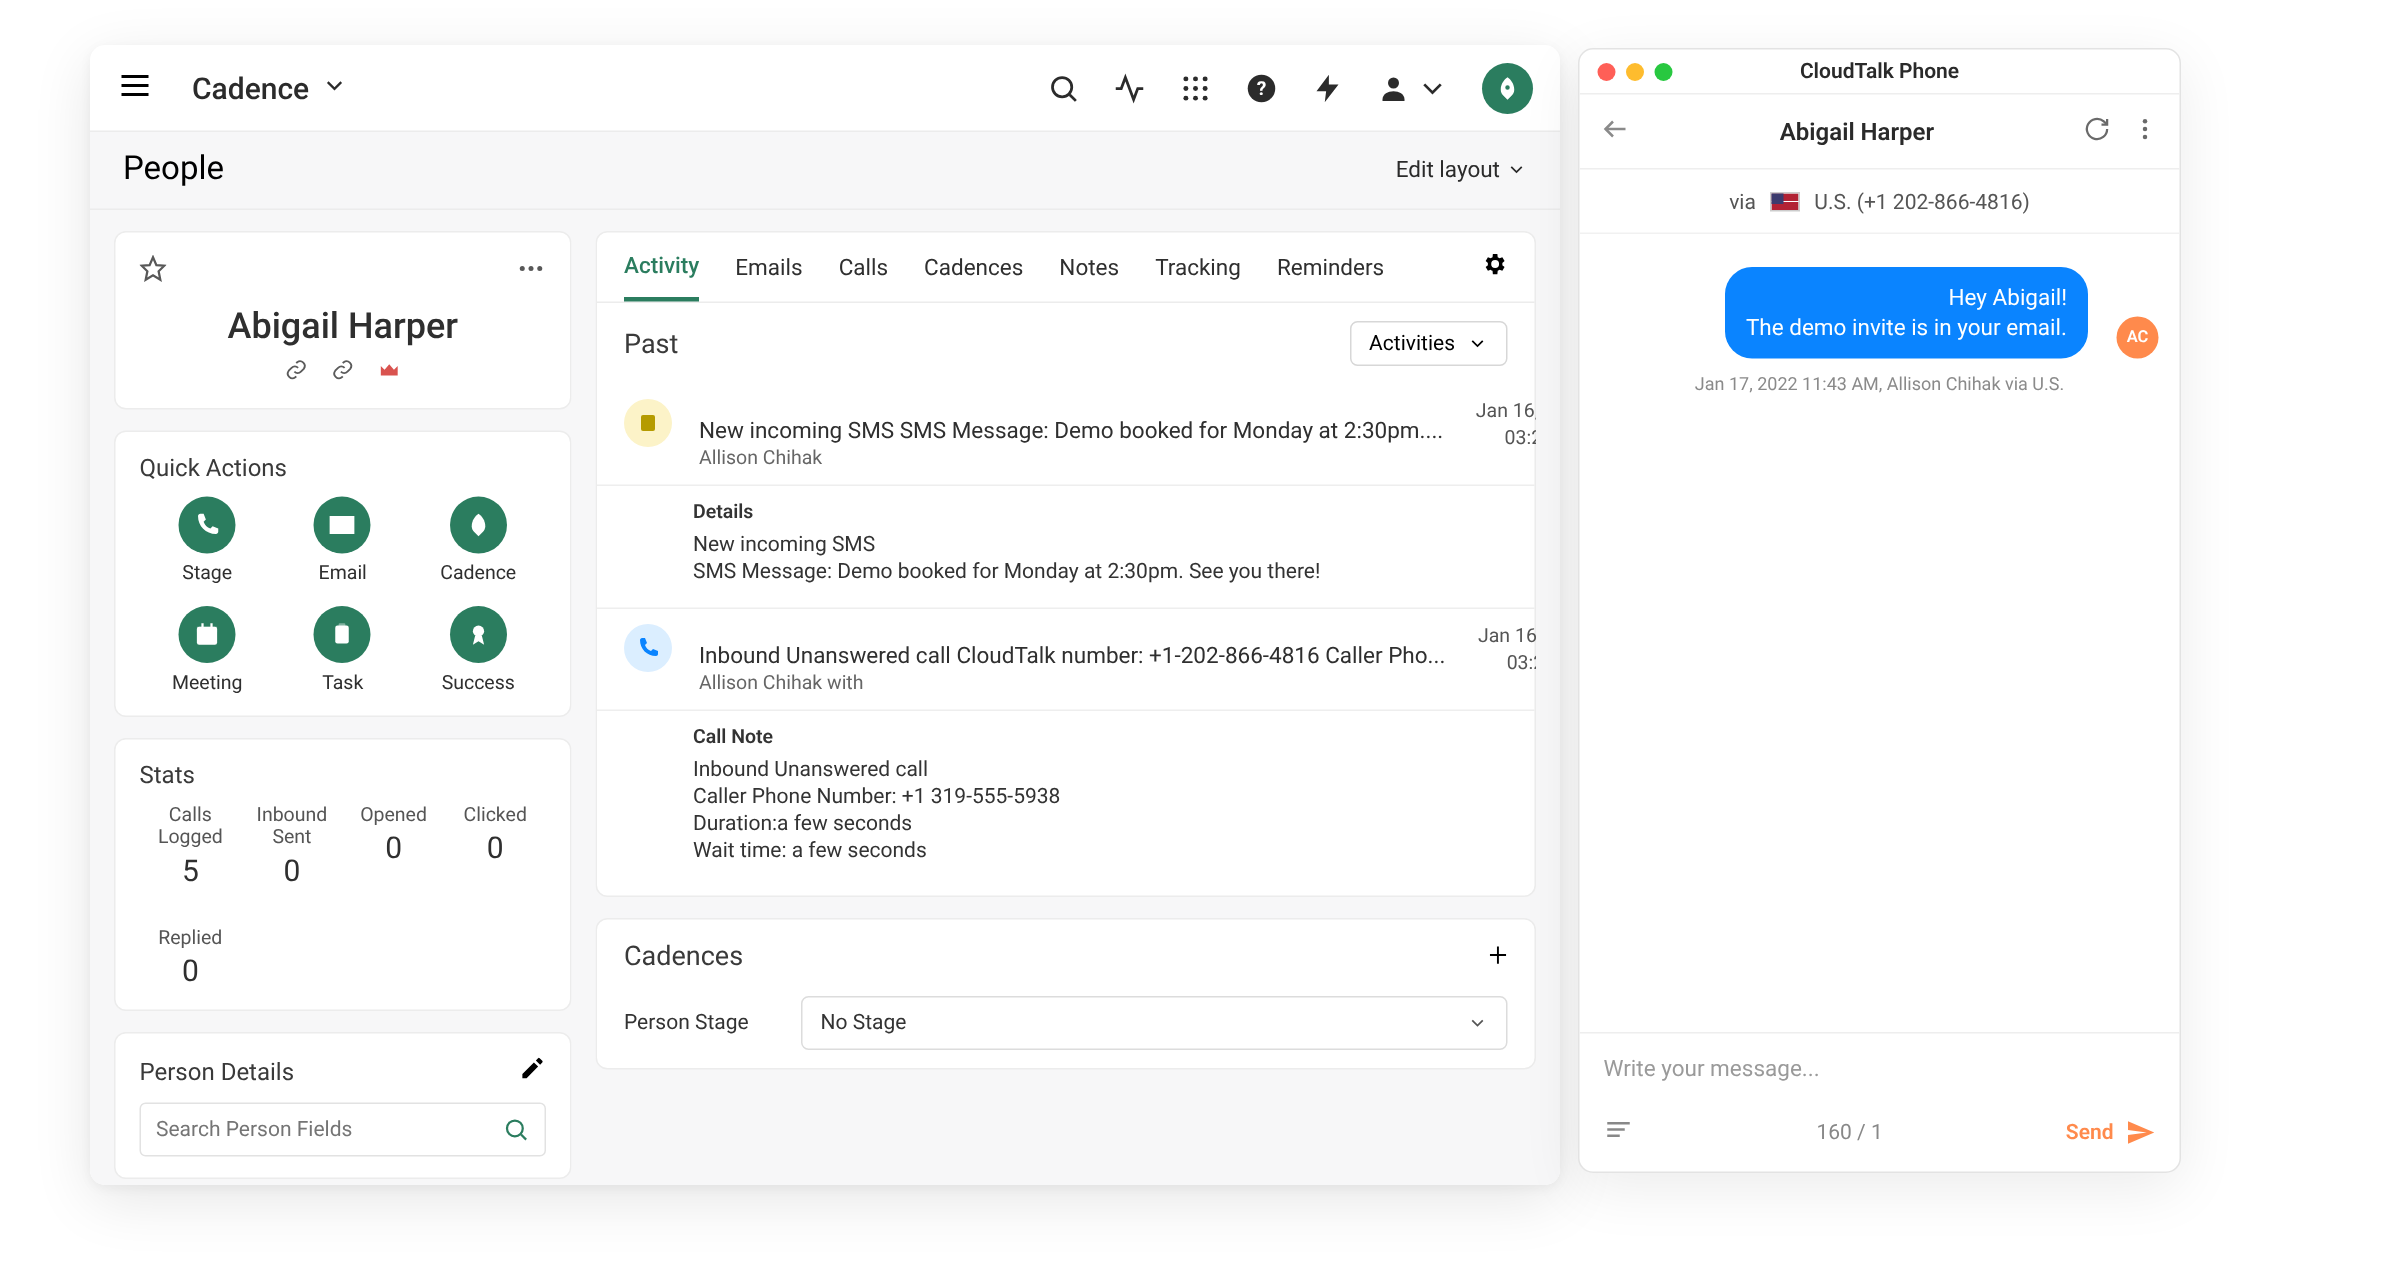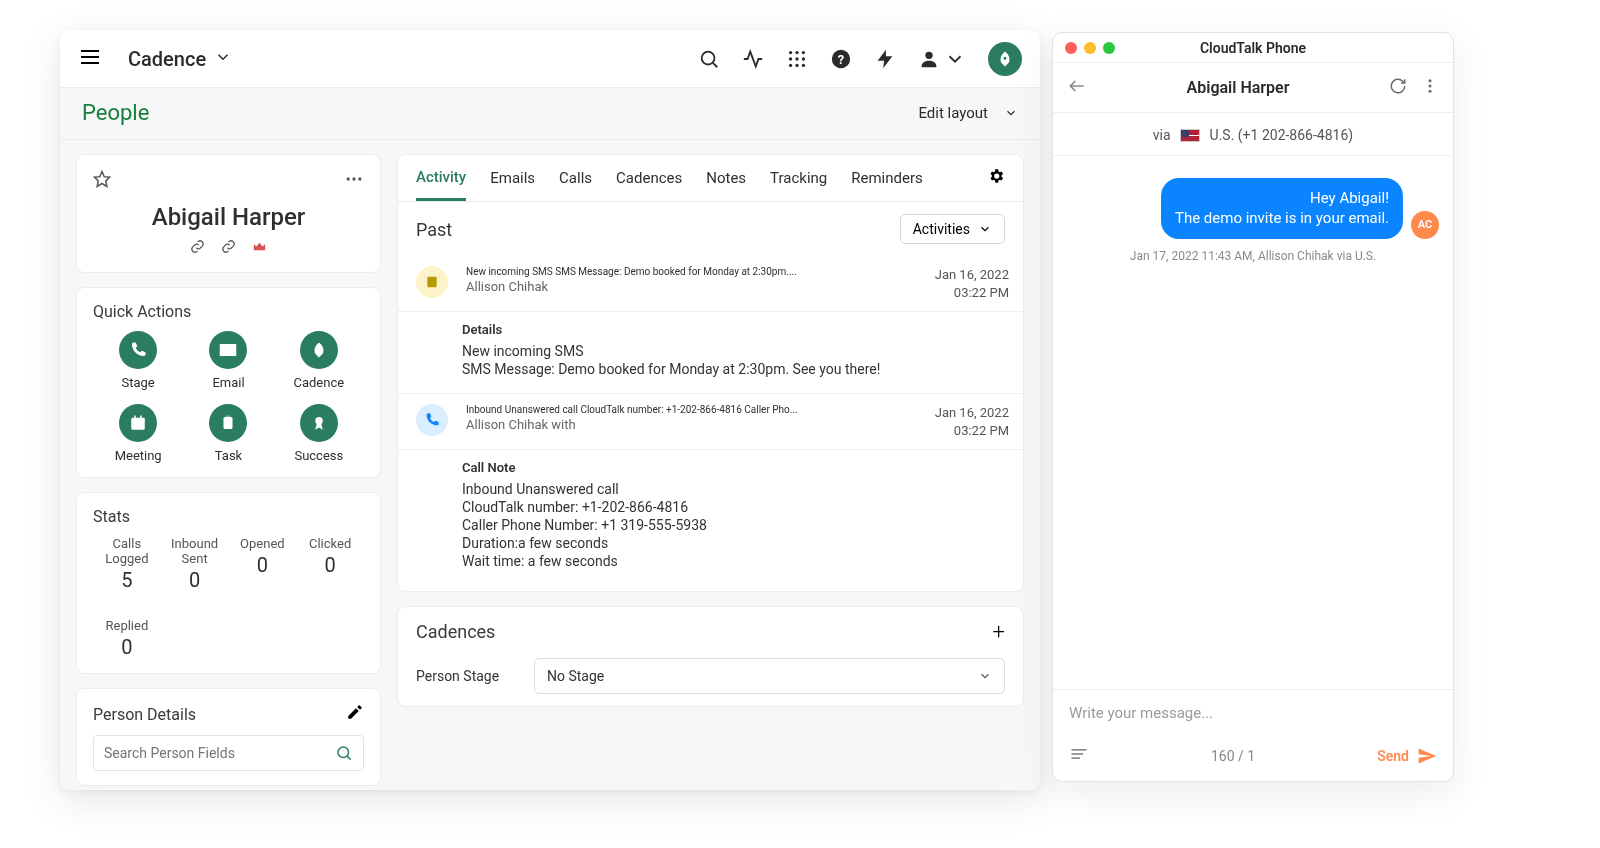--- a/index.html
+++ b/index.html
@@ -36,22 +36,22 @@
   display: flex; align-items: center; justify-content: center;
 }
 .rocket-badge svg { width: 18px; height: 18px; }
 
 .subhead {
   display: flex; align-items: center; justify-content: space-between;
   padding: 12px 22px 14px 22px;
   background: #f7f7f8;
   border-bottom: 1px solid #ececec;
 }
-.subhead h2 { font-size: 22px; font-weight: 400; color: #15803d; }
-.edit-layout { font-size: 15px; color: #2b2b2b; display: flex; align-items: center; gap: 16px; }
+.subhead h2 { font-size: 22px; font-weight: 400; color: #000000; }
+.edit-layout { font-size: 15px; color: #2b2b2b; display: flex; align-items: center; gap: 4px; }
 .edit-layout svg { width: 14px; height: 14px; }
 
 .body {
   flex: 1;
   display: grid;
   grid-template-columns: 305px 1fr;
   gap: 16px;
   padding: 14px 16px 0 16px;
   background: #f7f7f8;
   overflow: hidden;
@@ -94,21 +94,21 @@
 .activities-btn { border: 1px solid #d7d7d7; border-radius: 5px; padding: 6px 12px; font-size: 14px; display: flex; gap: 8px; align-items: center; cursor: pointer; }
 .activities-btn svg { width: 14px; height: 14px; }
 
 .activity-list { padding: 0 0 6px 0; }
 .act-row { display: grid; grid-template-columns: 44px 1fr 86px; gap: 10px; padding: 10px 14px; border-top: 1px solid #eee; }
 .act-row:first-child { border-top: none; }
 .act-ic { width: 32px; height: 32px; border-radius: 50%; display: flex; align-items: center; justify-content: center; margin-left: 4px; }
 .act-ic.note { background: #fcf3c8; color: #b59b00; }
 .act-ic.call { background: #dbeeff; color: #0a84ff; }
 .act-ic svg { width: 16px; height: 16px; }
-.act-title { font-size: 10px; color: #2f2f2f; white-space: nowrap; overflow: hidden; text-overflow: ellipsis; }
+.act-title { font-size: 15px; color: #2f2f2f; white-space: nowrap; overflow: hidden; text-overflow: ellipsis; margin-top: 12px; }
 .act-sub { font-size: 13px; color: #666; margin-top: 2px; }
 .act-date { text-align: right; font-size: 13px; color: #555; line-height: 1.35; }
 .details-block { border-top: 1px solid #eee; padding: 10px 16px 14px 64px; font-size: 14px; color: #333; }
 .details-block .h { font-weight: 600; font-size: 13px; color: #333; margin-bottom: 6px; }
 .details-block p { margin-bottom: 2px; }
 
 .cadence-panel { background: #fff; border: 1px solid #ececec; border-radius: 8px; padding: 12px 18px; }
 .cadence-head { display: flex; justify-content: space-between; align-items: center; }
 .cadence-head .t { font-size: 18px; color: #3a3a3a; }
 .plus { font-size: 22px; font-weight: 300; cursor: pointer; }
@@ -136,21 +136,21 @@
 .ct-bar { height: 50px; border-bottom: 1px solid #eee; display: flex; align-items: center; padding: 0 14px; }
 .ct-bar .back svg { width: 20px; height: 20px; color: #8a8a8a; }
 .ct-bar .name { flex: 1; text-align: center; font-size: 16px; font-weight: 600; color: #2a2a2a; }
 .ct-bar .r-icons { display: flex; gap: 14px; color: #6a6a6a; }
 .ct-bar .r-icons svg { width: 18px; height: 18px; }
 .via-row { text-align: center; padding: 14px 0 12px 0; font-size: 14px; color: #555; border-bottom: 1px solid #f1f1f1; }
 .flag { display: inline-block; width: 20px; height: 13px; background: linear-gradient(#b22234 0%,#b22234 46%,#fff 46%,#fff 54%,#b22234 54%); position: relative; vertical-align: -2px; margin: 0 6px; border: 0.5px solid #ccc; }
 .flag::before { content: ""; position: absolute; left: 0; top: 0; width: 8px; height: 7px; background: #3c3b6e; }
 
 .chat-area { flex: 1; padding: 22px 14px 8px 14px; overflow-y: auto; }
-.msg-row { display: flex; align-items: flex-end; gap: 8px; justify-content: flex-end; }
+.msg-row { display: flex; align-items: flex-end; gap: 19px; justify-content: flex-end; }
 .bubble { background: #0a84ff; color: #fff; border-radius: 18px; padding: 10px 14px; max-width: 260px; font-size: 15px; line-height: 1.35; text-align: right; }
 .avatar-sm { width: 28px; height: 28px; border-radius: 50%; background: #ff8a4c; color: #fff; font-size: 11px; font-weight: 600; display: flex; align-items: center; justify-content: center; }
 .msg-meta { text-align: center; font-size: 12px; color: #8a8a8a; margin-top: 10px; }
 
 .composer-wrap { border-top: 1px solid #eee; }
 .composer { padding: 14px 16px; font-size: 15px; color: #9a9a9a; }
 .composer-bar { display: flex; align-items: center; padding: 8px 16px 14px 16px; font-size: 14px; color: #888; }
 .composer-bar .mid { flex: 1; text-align: center; }
 .composer-bar .send { color: #ff8a4c; font-weight: 600; display: flex; align-items: center; gap: 8px; cursor: pointer; }
 .composer-bar .send svg { width: 20px; height: 20px; }
@@ -426,21 +426,20 @@
               </div>
               <div class="act-date">
                 <div>Jan 16, 2022</div>
                 <div>03:22 PM</div>
               </div>
             </div>
             <div class="details-block">
               <div class="h">Call Note</div>
               <p>Inbound Unanswered call</p>
               <p></p>
-              <p>CloudTalk number: +1-202-866-4816</p>
               <p>Caller Phone Number: +1 319-555-5938</p>
               <p></p>
               <p>Duration:a few seconds</p>
               <p>Wait time: a few seconds</p>
             </div>
           </div>
         </div>
 
         <div class="cadence-panel">
           <div class="cadence-head">

